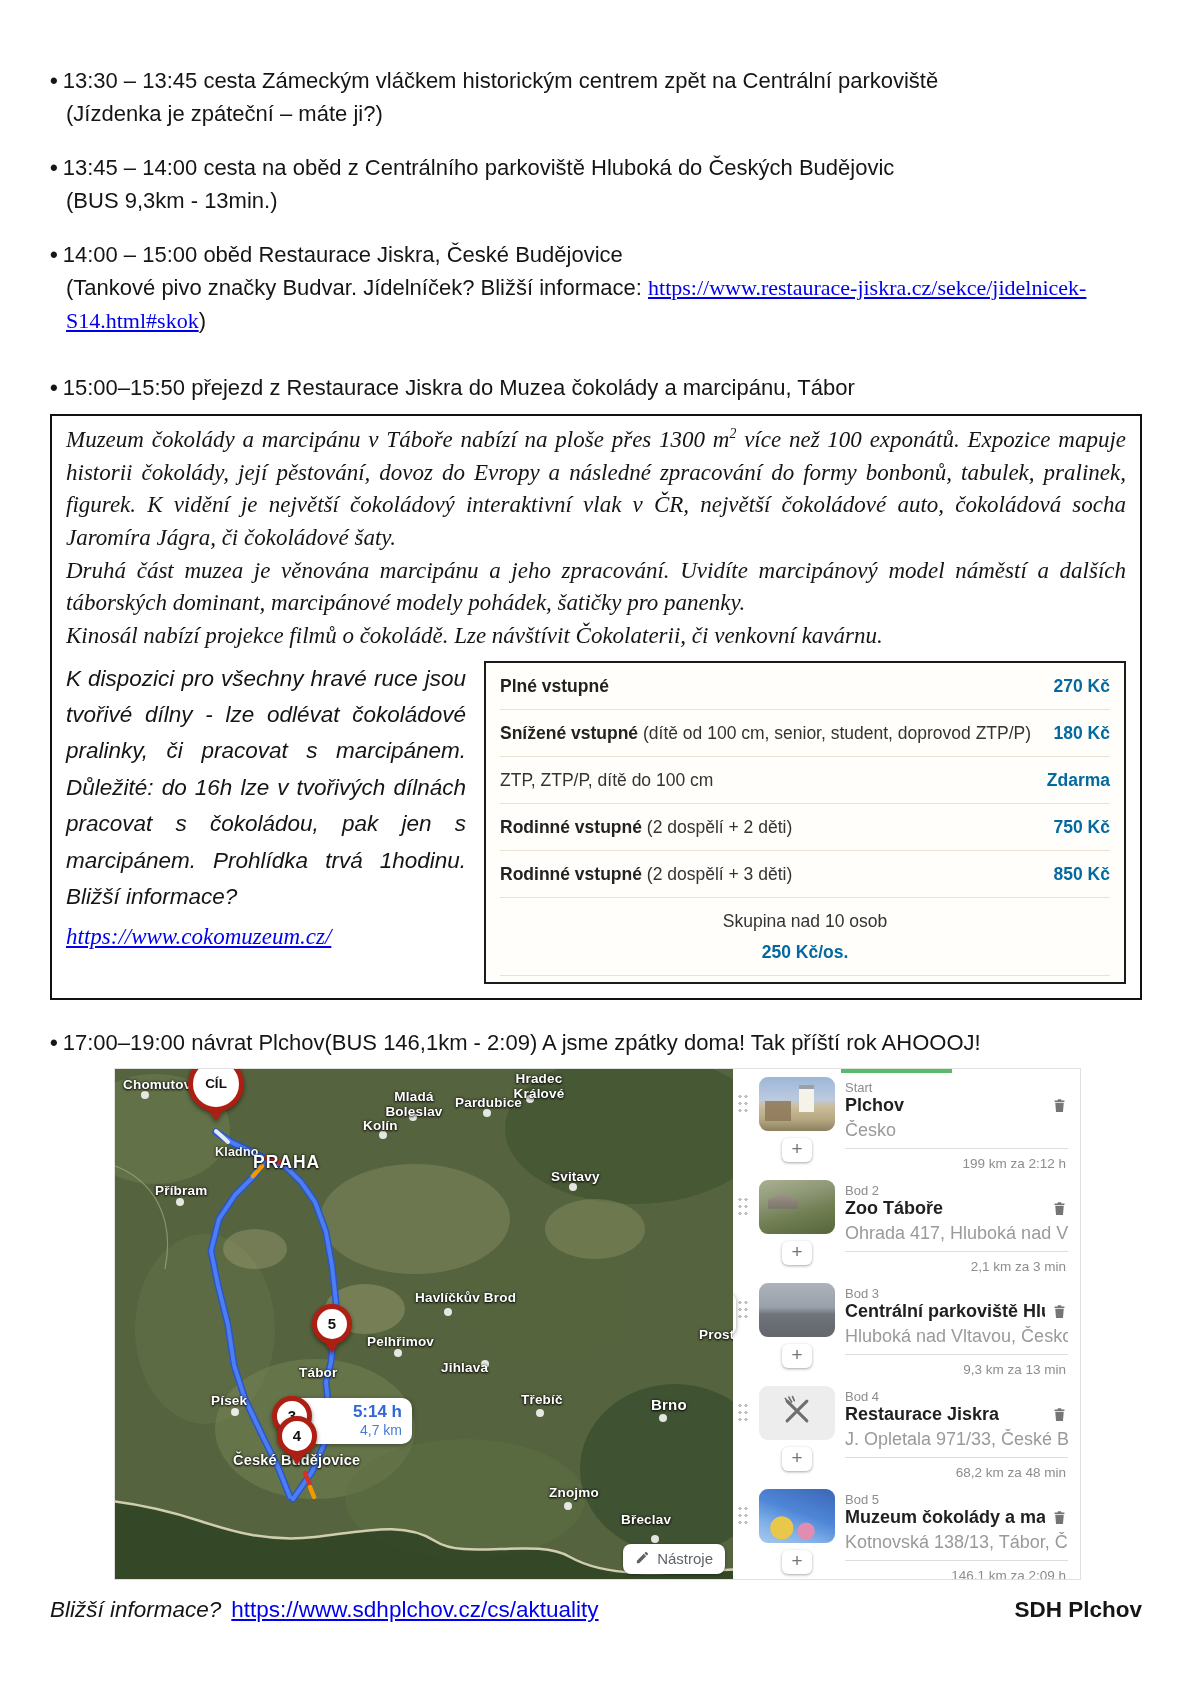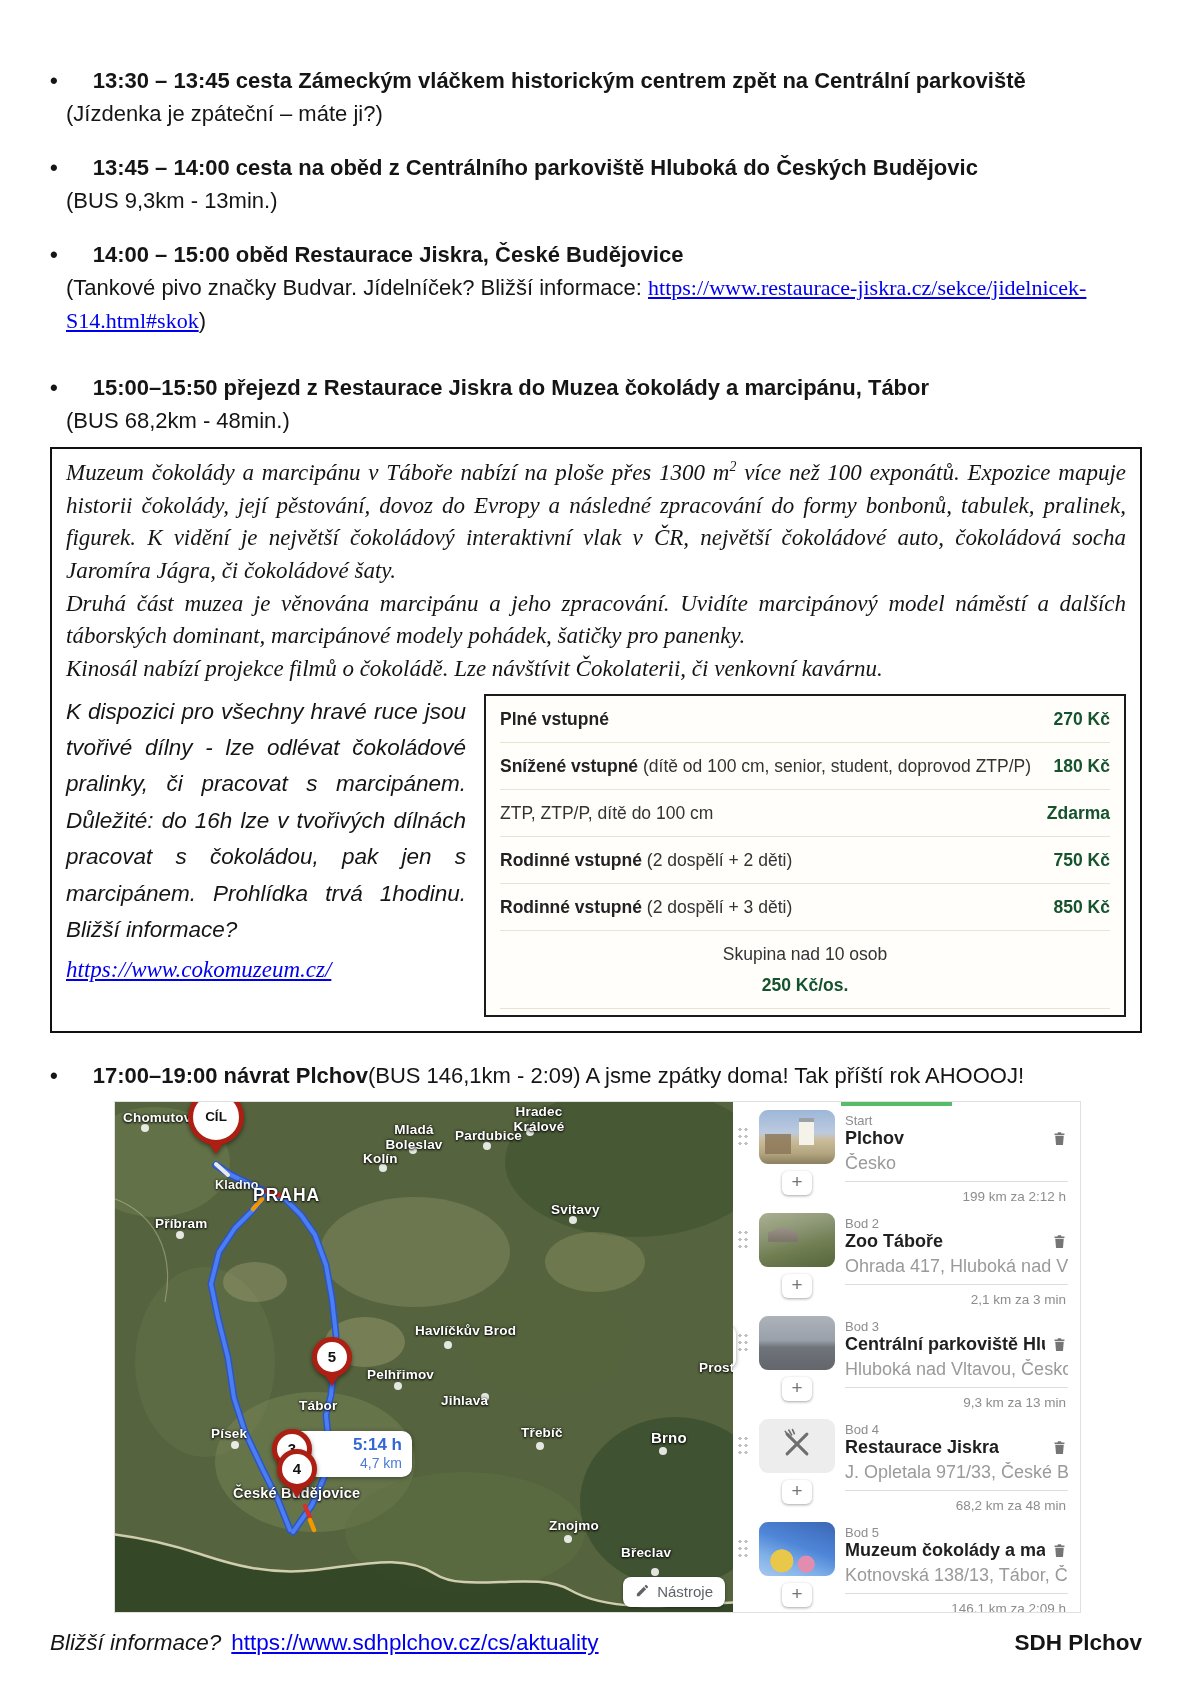--- a/index.html
+++ b/index.html
@@ -5,21 +5,21 @@
   html,body { margin:0; }
   body {
     width:1190px; height:1683px; box-sizing:border-box;
     padding:64px 48px 0 50px; background:#fff; overflow:hidden;
     font-family:"Liberation Sans", sans-serif; color:#151515;
   }
   
   .bullet { margin-bottom:21px; font-size:22px; line-height:1.5; }
   .b-line { display:flex; align-items:baseline; }
   .b-line::before { content:"•"; font-weight:bold; margin-right:5px; font-size:22px; }
-  .b-bold { font-weight:bold;margin-left:30px; }
+  .b-bold { font-weight:normal; }
   .b-sub { padding-left:16px; }
   .link-serif, .link-sans { color:#0000ee; text-decoration:underline; cursor:pointer; }
   .link-serif { font-family:"Liberation Serif", serif; }
   .gap-lg { margin-bottom:34px; }
   
   .info-box { border:2px solid #111; padding:8px 14px 14px 14px; margin:4px 0 0 0; }
   .box-para {
     font-family:"Liberation Serif", serif; font-style:italic;
     font-size:23px; line-height:1.42; text-align:justify; margin:0;
   }
@@ -28,21 +28,21 @@
     width:400px; flex:none; font-style:italic; font-size:22.5px;
     line-height:1.62; text-align:justify;
   }
   .box-left .lnk { display:inline-block; margin-top:2px; font-size:23px; }
   .price-table { flex:1; border:2px solid #1b1b1b; background:#fffefb; padding:0 14px 6px 14px; align-self:flex-start; }
   .price-row { display:flex; justify-content:space-between; align-items:center; gap:10px;
                padding:13px 0 12px 0; border-top:1px solid #eae3d2; font-size:17.5px; color:#333; }
   .price-row:first-child { border-top:none; }
   .price-row:last-child { border-bottom:1px solid #eae3d2;flex-direction:column; }
   .pt-bold { font-weight:bold; color:#222; }
-  .pt-price { font-weight:bold; color:#14532d; white-space:nowrap;text-align:center; }
+  .pt-price { font-weight:bold; color:#0369a1; white-space:nowrap;text-align:center; }
   
   .map-block { position:relative; margin:10px 0 0 65px; width:965px; height:510px; display:flex;
                box-shadow:0 0 0 1px rgba(0,0,0,.12); }
   .map-area { position:relative; width:618px; height:510px; overflow:hidden; flex:none; background:#55633e; }
   .map-svg { position:absolute; inset:0; width:100%; height:100%; }
   .map-label {
     position:absolute; z-index:2; color:#fff; font-size:13.5px; font-weight:bold; letter-spacing:.2px;
     text-shadow:0 0 3px rgba(0,0,0,.95), 0 1px 2px rgba(0,0,0,.85); white-space:nowrap;
   }
   .map-label.wrap { white-space:normal; text-align:center; line-height:1.15; }
@@ -123,21 +123,20 @@
         <span class="b-bold">14:00 – 15:00 oběd Restaurace Jiskra, České Budějovice</span>
       </div>
     <div class="b-sub">
       <span>(Tankové pivo značky Budvar. Jídelníček? Bližší informace: </span><a class="link-serif">https://www.restaurace-jiskra.cz/sekce/jidelnicek-S14.html#skok</a><span>)</span>
     </div>
   </div>
   <div class="bullet" style="margin-bottom:10px;">
     <div class="b-line">
         <span class="b-bold">15:00–15:50 přejezd z Restaurace Jiskra do Muzea čokolády a marcipánu, Tábor</span>
       </div>
-    <div class="b-sub">(BUS 68,2km - 48min.)</div>
   </div>
 </div>
 
 <div class="info-box">
   <p class="box-para"><span>Muzeum čokolády a marcipánu v Táboře nabízí na ploše přes 1300 m</span><sup>2</sup><span> více než 100 exponátů. Expozice mapuje historii čokolády, její pěstování, dovoz do Evropy a následné zpracování do formy bonbonů, tabulek, pralinek, figurek. K vidění je největší čokoládový interaktivní vlak v ČR, největší čokoládové auto, čokoládová socha Jaromíra Jágra, či čokoládové šaty.</span></p>
   <p class="box-para">Druhá část muzea je věnována marcipánu a jeho zpracování. Uvidíte marcipánový model náměstí a dalších táborských dominant, marcipánové modely pohádek, šatičky pro panenky.</p>
   <p class="box-para">Kinosál nabízí projekce filmů o čokoládě. Lze návštívit Čokolaterii, či venkovní kavárnu.</p>
   <div class="box-cols">
     <div class="box-left">
       <span>K dispozici pro všechny hravé ruce jsou tvořivé dílny - lze odlévat čokoládové pralinky, či pracovat s marcipánem.</span>

